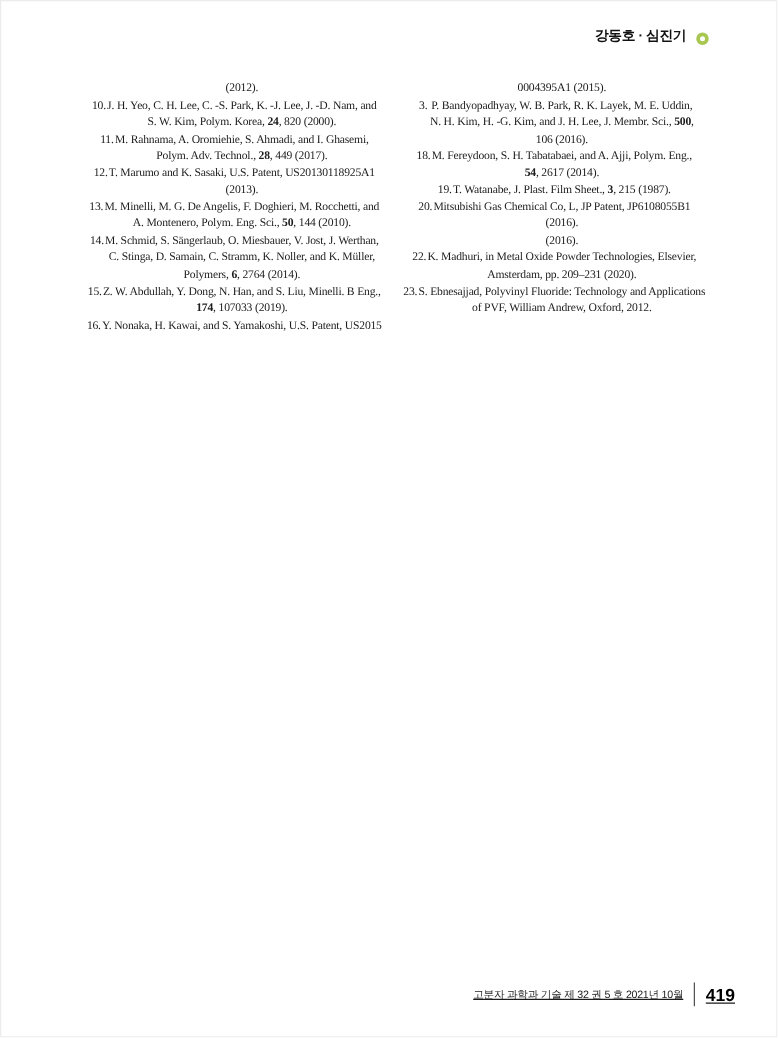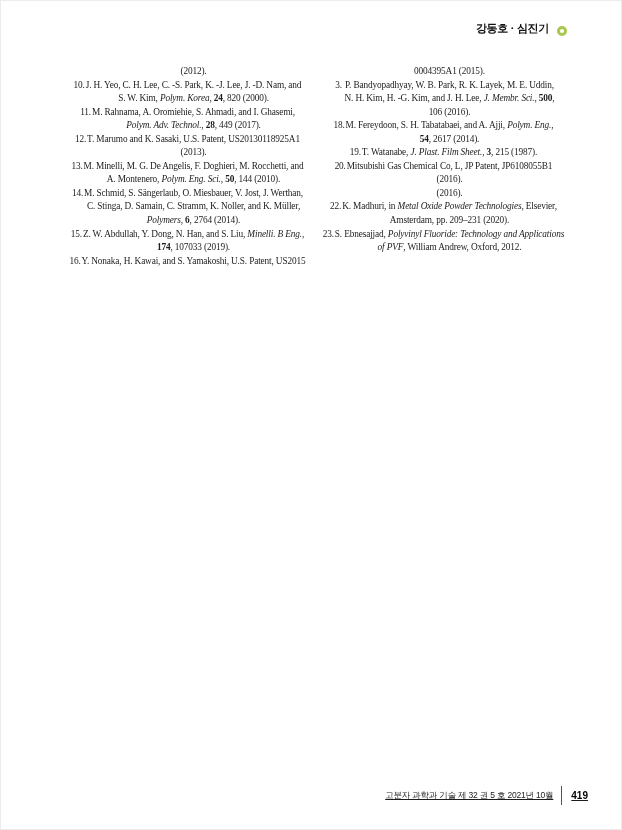--- a/index.html
+++ b/index.html
@@ -53,21 +53,21 @@
     letter-spacing: -0.15px;
     white-space: nowrap;
     padding-left: 13px;
     text-align: center;
   }
   .ref-line .num {
     display: inline-block;
     width: 13px;
     margin-left: -13px;
   }
-  .ref-line .i { font-style: italic; }
+  .ref-line .i { }
   .ref-line .b { font-weight: bold; }
   
   .footer {
     position: absolute;
     right: 33px;
     bottom: 24px;
     display: flex;
     align-items: center;
     text-decoration: underline;
   }
@@ -78,21 +78,21 @@
     color: #222;
   }
   .footer-divider {
     width: 1px;
     height: 19px;
     background: #555;
     margin: 0 9px 0 8px;
   }
   .page-number {
     font-family: "Liberation Sans", sans-serif;
-    font-size: 10px;
+    font-size: 14px;
     font-weight: bold;
     color: #000;
   }
 </style>
 </head>
 <body>
 
 <div class="page">
 
   <div class="header">

